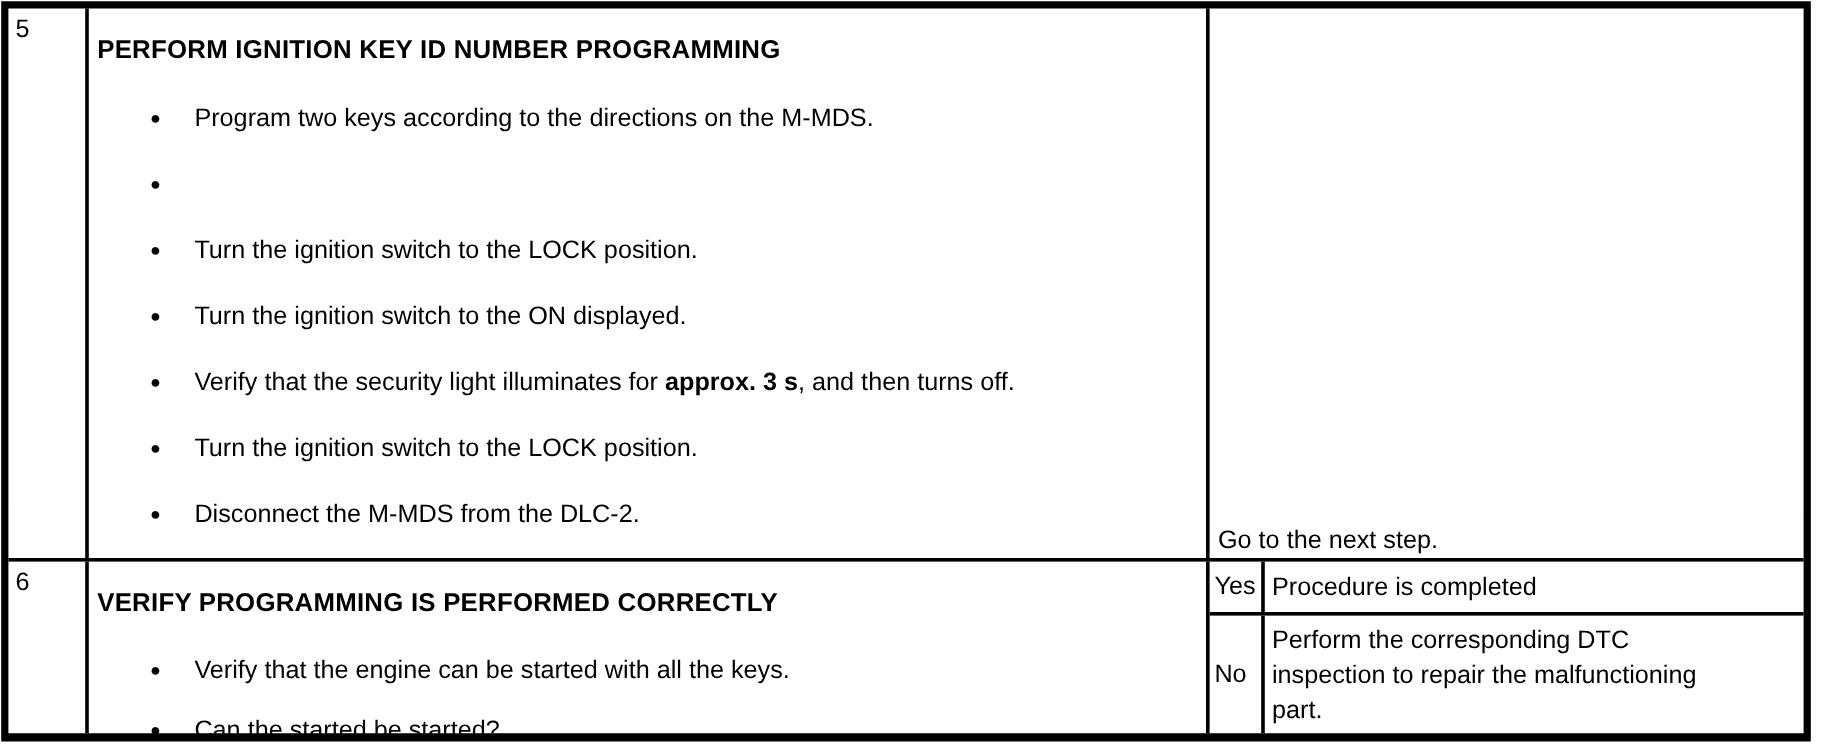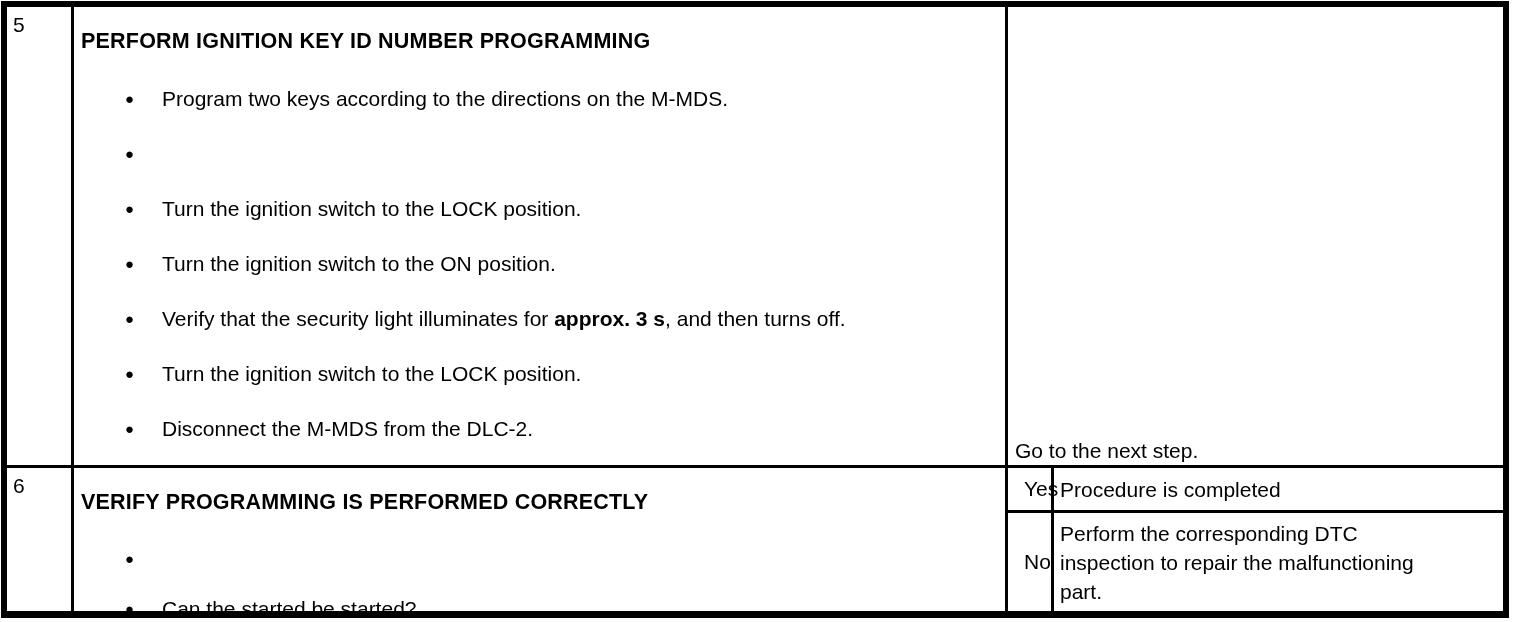--- a/index.html
+++ b/index.html
@@ -72,21 +72,21 @@
   }
   .subrow { display: flex; width: 100%; }
   .subrow-yes { flex: none; height: 45px; border-bottom: 3px solid #000; }
   .subrow-no { flex: 1 1 auto; }
   .anscell {
     flex: none;
     width: 46px;
     border-right: 3px solid #000;
     display: flex;
     align-items: center;
-    padding-left: 16px;
+    padding-left: 4px;
     font-size: 21px;
     line-height: 28px;
   }
   .anstext {
     flex: 1 1 auto;
     display: flex;
     align-items: center;
     padding-left: 6px;
     padding-right: 16px;
     font-size: 21px;
@@ -116,21 +116,21 @@
         <span class="marker">●</span>
       </div>
 
       <div class="bullet">
         <span class="marker">●</span>
         <span class="btext">Turn the ignition switch to the LOCK position.</span>
       </div>
 
       <div class="bullet">
         <span class="marker">●</span>
-        <span class="btext">Turn the ignition switch to the ON position.</span>
+        <span class="btext">Turn the ignition switch to the ON displayed.</span>
       </div>
 
       <div class="bullet">
         <span class="marker">●</span>
         <span class="btext"><span>Verify that the security light illuminates for </span><strong>approx. 3 s</strong><span>, and then turns off.</span></span>
       </div>
 
       <div class="bullet">
         <span class="marker">●</span>
         <span class="btext">Turn the ignition switch to the LOCK position.</span>
@@ -148,20 +148,21 @@
 
   <div class="row row-6">
     <div class="cell cell-num">
       <span>6</span>
     </div>
     <div class="cell cell-action">
       <div class="step-title">VERIFY PROGRAMMING IS PERFORMED CORRECTLY</div>
 
       <div class="bullet first-r6">
         <span class="marker">●</span>
+        <span class="btext">Verify that the engine can be started with all the keys.</span>
       </div>
 
       <div class="bullet second-r6">
         <span class="marker">●</span>
         <span class="btext">Can the started be started?</span>
       </div>
     </div>
     <div class="cell-result6">
       <div class="subrow subrow-yes">
         <div class="anscell">Yes</div>

